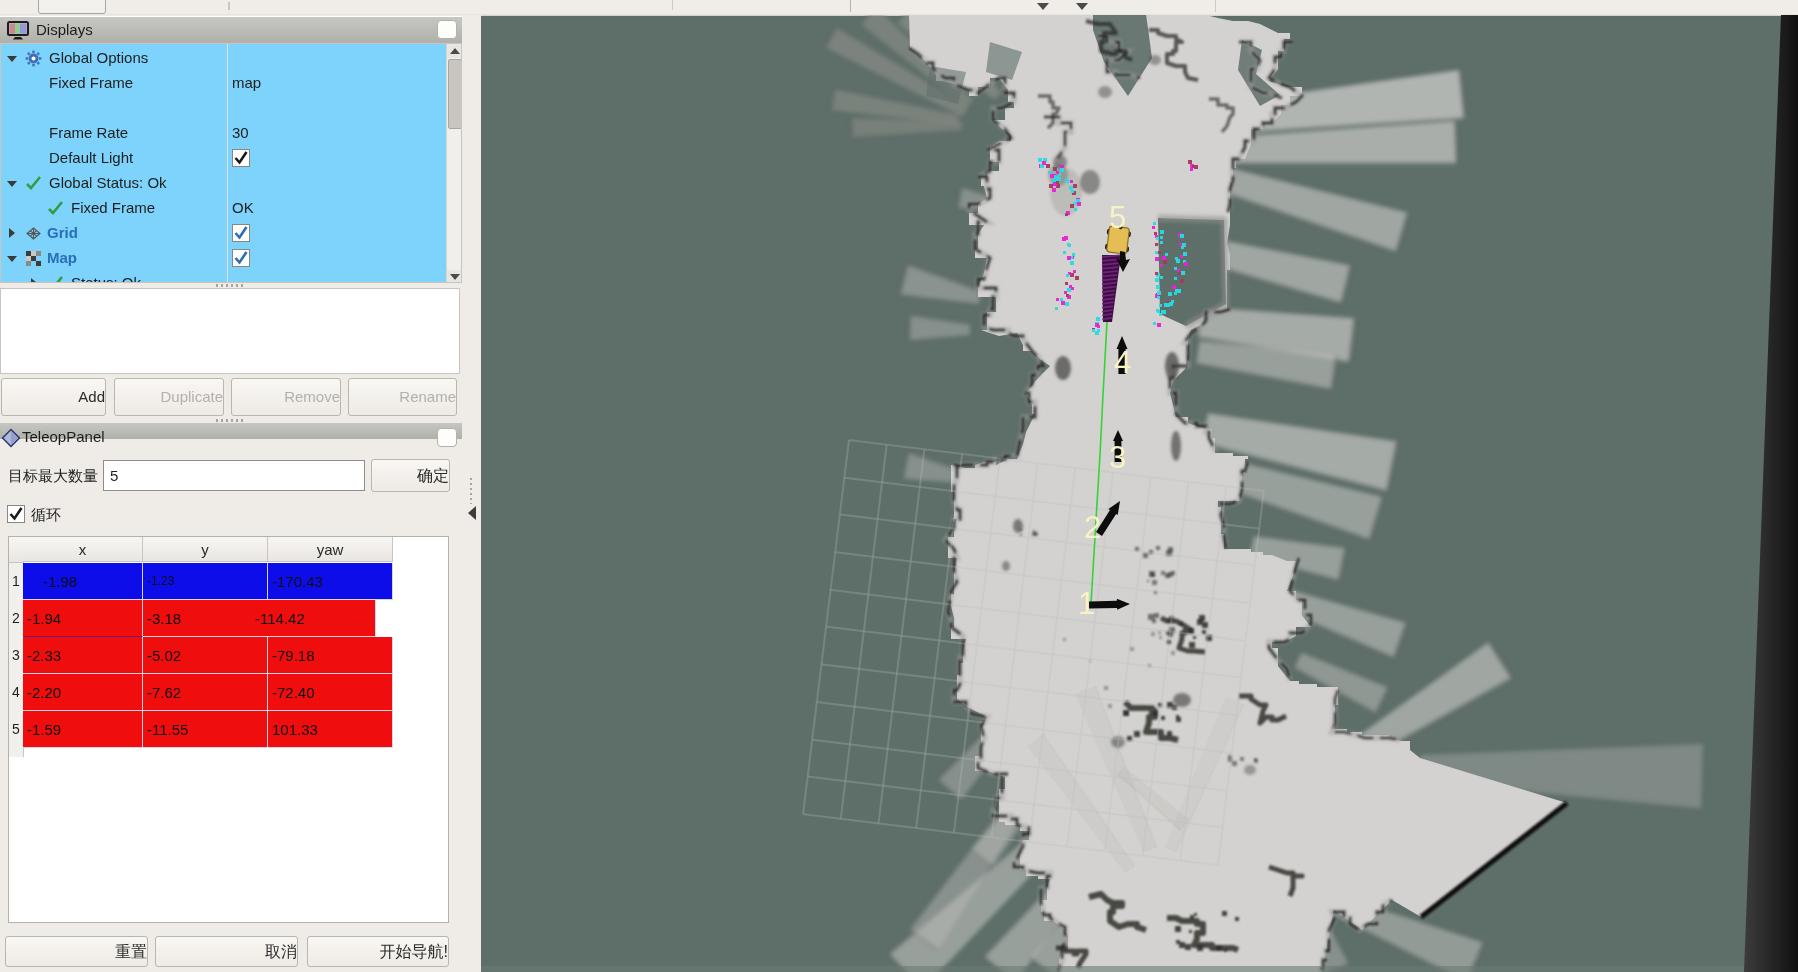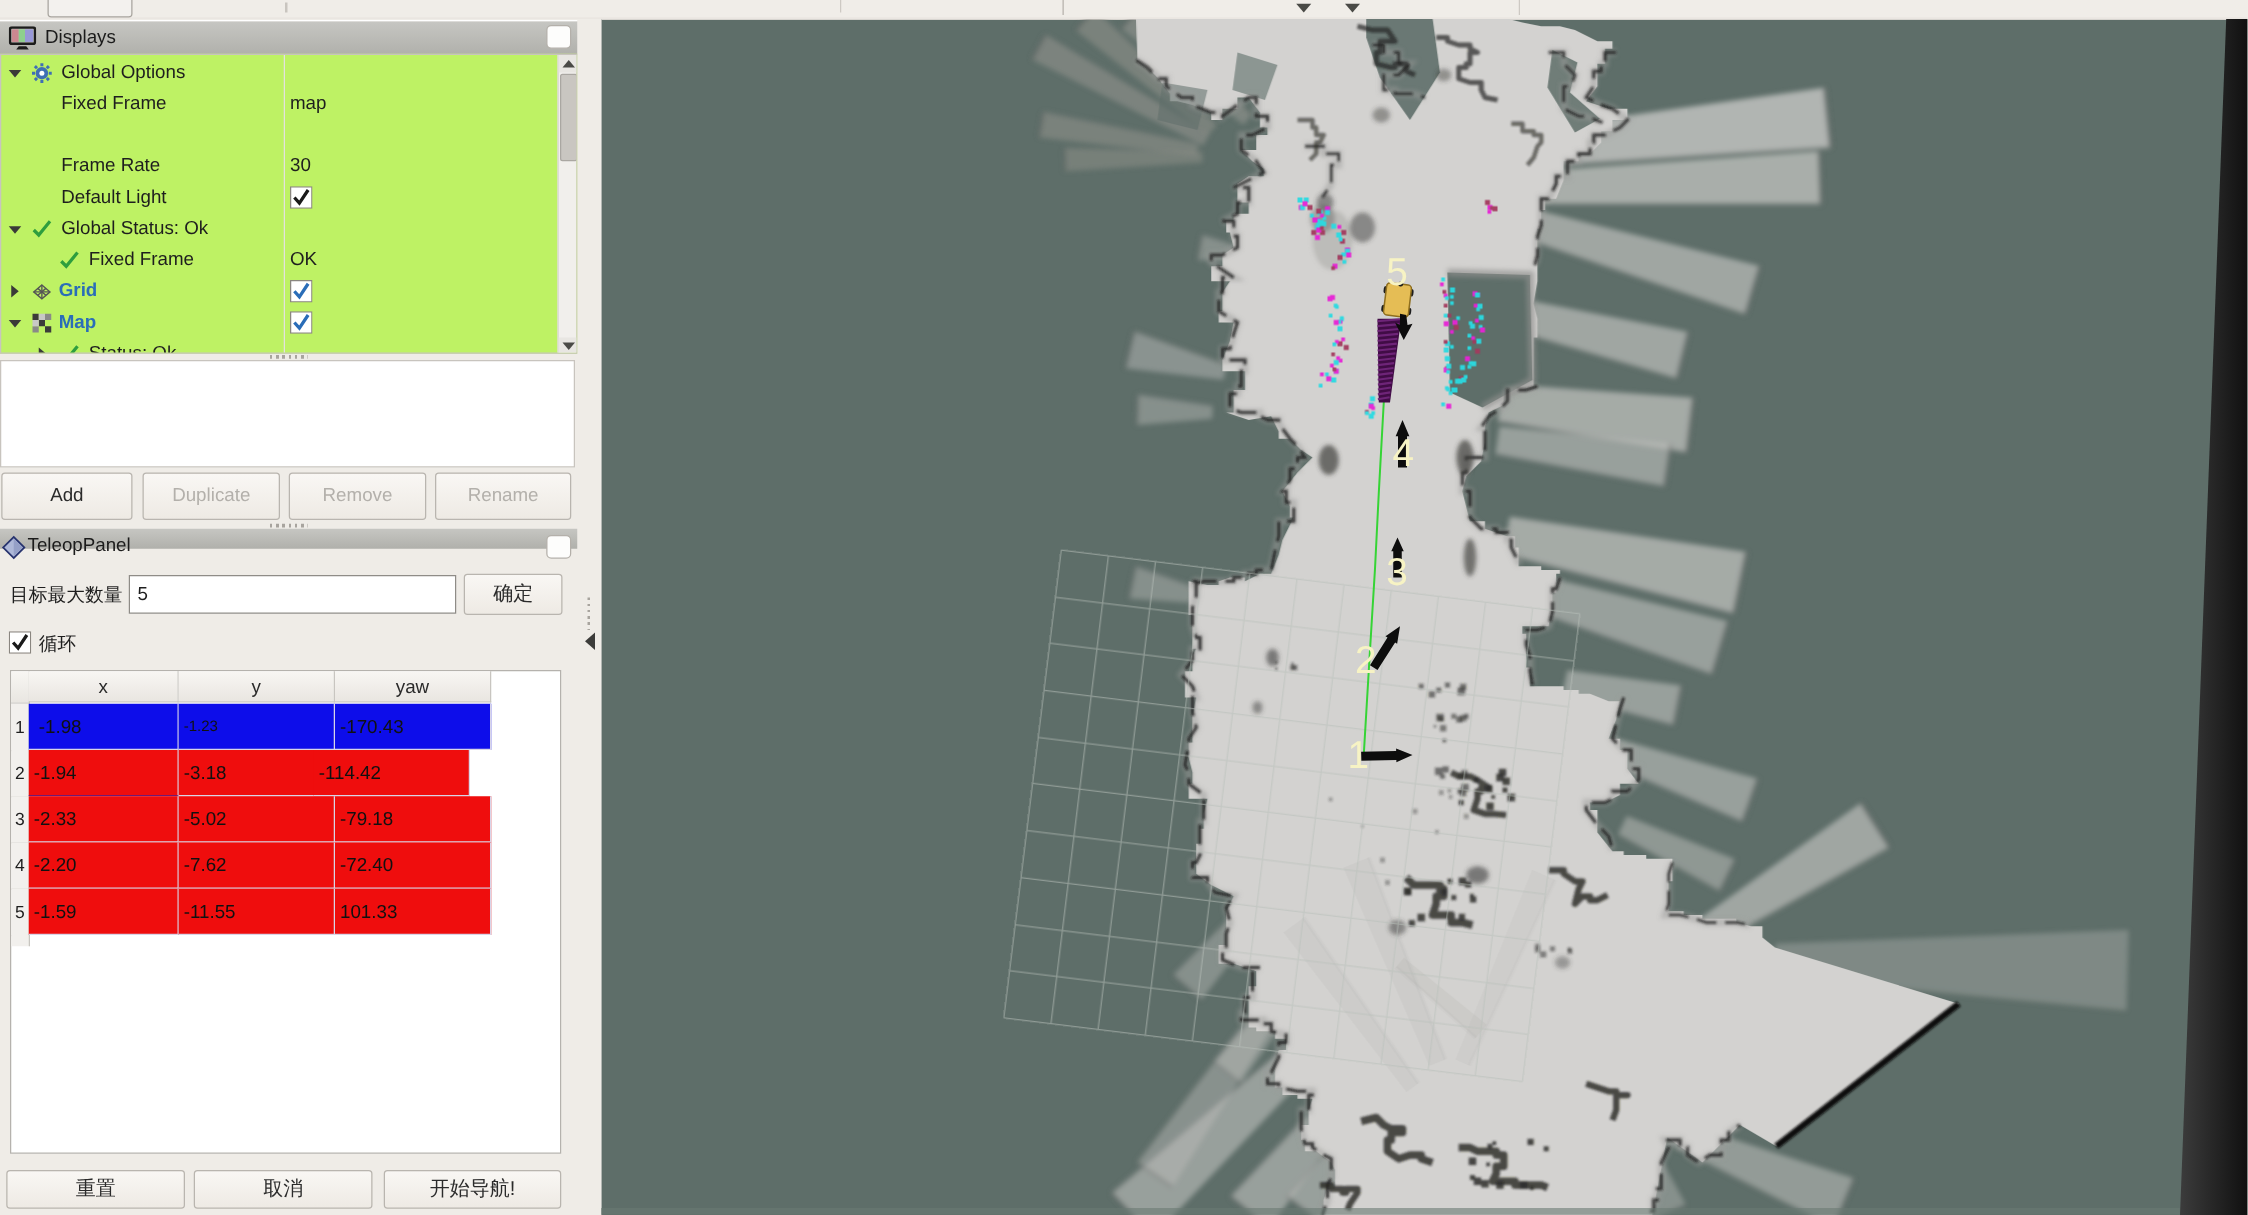--- a/index.html
+++ b/index.html
@@ -1,18 +1,18 @@
 <!DOCTYPE html>
 <html><head><meta charset="utf-8"><style>
   html,body{margin:0;padding:0;width:1798px;height:972px;overflow:hidden;
     font-family:"Liberation Sans",sans-serif;background:#efece7;font-size:15px;color:#1e1e1e}
   .abs{position:absolute}
   .blue{color:#2a6db8}
   .btn{background:linear-gradient(#f9f7f4,#eeeae4);border:1px solid #b9b5af;border-radius:3px;
-       text-align:center;font-size:15px;box-sizing:border-box}
+       text-align:right;font-size:15px;box-sizing:border-box}
   .dots{background:repeating-linear-gradient(90deg,#a8a49e 0 2px,transparent 2px 5px)}
 </style></head>
 <body>
 <svg style="position:absolute;left:481px;top:14px" width="1317" height="958" viewBox="481 14 1317 958">
     <defs>
       <filter id="soft" x="-30%" y="-30%" width="160%" height="160%">
         <feGaussianBlur stdDeviation="2.2"></feGaussianBlur>
       </filter>
       <filter id="soft2" x="-30%" y="-30%" width="160%" height="160%">
         <feGaussianBlur stdDeviation="1.7"></feGaussianBlur>
@@ -515,21 +515,21 @@
     <svg class="abs" style="left:7px;top:4px" width="22" height="20" viewBox="0 0 22 20">
       <rect x="1" y="1" width="20" height="13" rx="1.5" fill="none" stroke="#1c1c1c" stroke-width="2"></rect>
       <rect x="2.5" y="2.5" width="5.5" height="10" fill="#cc8890"></rect>
       <rect x="8" y="2.5" width="5" height="10" fill="#8ed08e"></rect>
       <rect x="13" y="2.5" width="6.5" height="10" fill="#9898d8"></rect>
       <path d="M8 16 L14 16 L16 18.5 L6 18.5 Z" fill="#1c1c1c"></path>
     </svg>
     <span style="position:absolute;left:36px;top:4px;font-size:15px;color:#1b1b1b">Displays</span>
     <div class="abs" style="left:437px;top:3px;width:18px;height:17px;background:#fdfdfc;border:1px solid #b4b0aa;border-radius:4px"></div>
   </div>
-<div class="abs" style="left:0;top:43px;width:462px;height:240px;background:#bef264;border:1px solid #c8c4be;box-sizing:border-box;overflow:hidden;font-size:15px;color:#1e1e1e">
+<div class="abs" style="left:0;top:43px;width:462px;height:240px;background:#7dd3fc;border:1px solid #c8c4be;box-sizing:border-box;overflow:hidden;font-size:15px;color:#1e1e1e">
   <div class="abs" style="left:226px;top:0;width:1px;height:240px;background:#e4e2de"></div>
   <div class="abs" style="left:0;top:2px;width:444px;height:25px">
       <span class="abs" style="left:6px;top:10px;width:0;height:0;border-left:5px solid transparent;border-right:5px solid transparent;border-top:6px solid #3a3a38"></span>
       <svg class="abs" style="left:24px;top:4px" width="17" height="17" viewBox="0 0 17 17">
       <g fill="#3f6fb5">
           <circle cx="8.5" cy="8.5" r="5"></circle>
           <g stroke="#3f6fb5" stroke-width="2.4">
       <line x1="8.5" y1="0.6" x2="8.5" y2="3"></line>
             <line x1="8.5" y1="14" x2="8.5" y2="16.4"></line>
       <line x1="0.6" y1="8.5" x2="3" y2="8.5"></line>
@@ -647,21 +647,21 @@
     <rect x="0.5" y="0.5" width="17" height="17" fill="#fff" stroke="#8a8680"></rect>
     <path d="M3.5 9 L7.5 13.5 L14.5 3" fill="none" stroke="#1a1a1a" stroke-width="2.6"></path>
   </svg>
 <span class="abs" style="left:31px;top:506px;font-size:15px;color:#1e1e1e">循环</span>
 <div class="abs" style="left:8px;top:536px;width:441px;height:387px;background:#fff;border:1px solid #b5b2ad;box-sizing:border-box"></div>
 <div class="abs" style="left:9px;top:537px;width:14px;height:25px;background:linear-gradient(#f8f6f3,#e9e6e1);border-right:1px solid #c8c5c0;border-bottom:1px solid #c8c5c0"></div>
 <div class="abs" style="left:23px;top:537px;width:120px;height:25px;background:linear-gradient(#f8f6f3,#e9e6e1);border-right:1px solid #c8c5c0;border-bottom:1px solid #c8c5c0;box-sizing:border-box;text-align:center;line-height:25px;font-size:15px;color:#2a2a2a">x</div>
 <div class="abs" style="left:143px;top:537px;width:125px;height:25px;background:linear-gradient(#f8f6f3,#e9e6e1);border-right:1px solid #c8c5c0;border-bottom:1px solid #c8c5c0;box-sizing:border-box;text-align:center;line-height:25px;font-size:15px;color:#2a2a2a">y</div>
 <div class="abs" style="left:268px;top:537px;width:125px;height:25px;background:linear-gradient(#f8f6f3,#e9e6e1);border-right:1px solid #c8c5c0;border-bottom:1px solid #c8c5c0;box-sizing:border-box;text-align:center;line-height:25px;font-size:15px;color:#2a2a2a">yaw</div>
 <div class="abs" style="left:9px;top:563px;width:14px;height:37px;background:#f2f0ed;border-right:1px solid #c8c5c0;border-bottom:1px solid #c8c5c0;font-size:14px;text-align:center;line-height:37px;color:#1e1e1e">1</div>
-<div class="abs" style="left:23px;top:563px;width:120px;height:37px;background:#0d0dea;border-right:1px solid #d8d5e8;border-bottom:1px solid #d8d5e8;box-sizing:border-box;font-size:15px;line-height:37px;color:#111;padding-left:8px">-1.98</div>
+<div class="abs" style="left:23px;top:563px;width:120px;height:37px;background:#0d0dea;border-right:1px solid #d8d5e8;border-bottom:1px solid #d8d5e8;box-sizing:border-box;font-size:15px;line-height:37px;color:#111;padding-left:20px">-1.98</div>
 <div class="abs" style="left:143px;top:563px;width:125px;height:37px;background:#0d0dea;border-right:1px solid #d8d5e8;border-bottom:1px solid #d8d5e8;box-sizing:border-box;font-size:12px;line-height:37px;color:#111;padding-left:4px">-1.23</div>
 <div class="abs" style="left:268px;top:563px;width:125px;height:37px;background:#0d0dea;border-right:1px solid #d8d5e8;border-bottom:1px solid #d8d5e8;box-sizing:border-box;font-size:15px;line-height:37px;color:#111;padding-left:4px">-170.43</div>
 <div class="abs" style="left:9px;top:600px;width:14px;height:37px;background:#f2f0ed;border-right:1px solid #c8c5c0;border-bottom:1px solid #c8c5c0;font-size:14px;text-align:center;line-height:37px;color:#1e1e1e">2</div>
 <div class="abs" style="left:23px;top:600px;width:120px;height:37px;background:#ef0d0d;border-right:1px solid #d8d5e8;border-bottom:1px solid #701a75;box-sizing:border-box;font-size:15px;line-height:37px;color:#111;padding-left:4px">-1.94</div>
 <div class="abs" style="left:143px;top:600px;width:125px;height:37px;background:#ef0d0d;border-right:1px solid #d8d5e8;border-bottom:1px solid #d8d5e8;box-sizing:border-box;font-size:15px;line-height:37px;color:#111;padding-left:4px">-3.18</div>
 <div class="abs" style="left:251px;top:600px;width:125px;height:37px;background:#ef0d0d;border-right:1px solid #d8d5e8;border-bottom:1px solid #d8d5e8;box-sizing:border-box;font-size:15px;line-height:37px;color:#111;padding-left:4px">-114.42</div>
 <div class="abs" style="left:9px;top:637px;width:14px;height:37px;background:#f2f0ed;border-right:1px solid #c8c5c0;border-bottom:1px solid #c8c5c0;font-size:14px;text-align:center;line-height:37px;color:#1e1e1e">3</div>
 <div class="abs" style="left:23px;top:637px;width:120px;height:37px;background:#ef0d0d;border-right:1px solid #d8d5e8;border-bottom:1px solid #d8d5e8;box-sizing:border-box;font-size:15px;line-height:37px;color:#111;padding-left:4px">-2.33</div>
 <div class="abs" style="left:143px;top:637px;width:125px;height:37px;background:#ef0d0d;border-right:1px solid #d8d5e8;border-bottom:1px solid #d8d5e8;box-sizing:border-box;font-size:15px;line-height:37px;color:#111;padding-left:4px">-5.02</div>
 <div class="abs" style="left:268px;top:637px;width:125px;height:37px;background:#ef0d0d;border-right:1px solid #d8d5e8;border-bottom:1px solid #d8d5e8;box-sizing:border-box;font-size:15px;line-height:37px;color:#111;padding-left:4px">-79.18</div>

